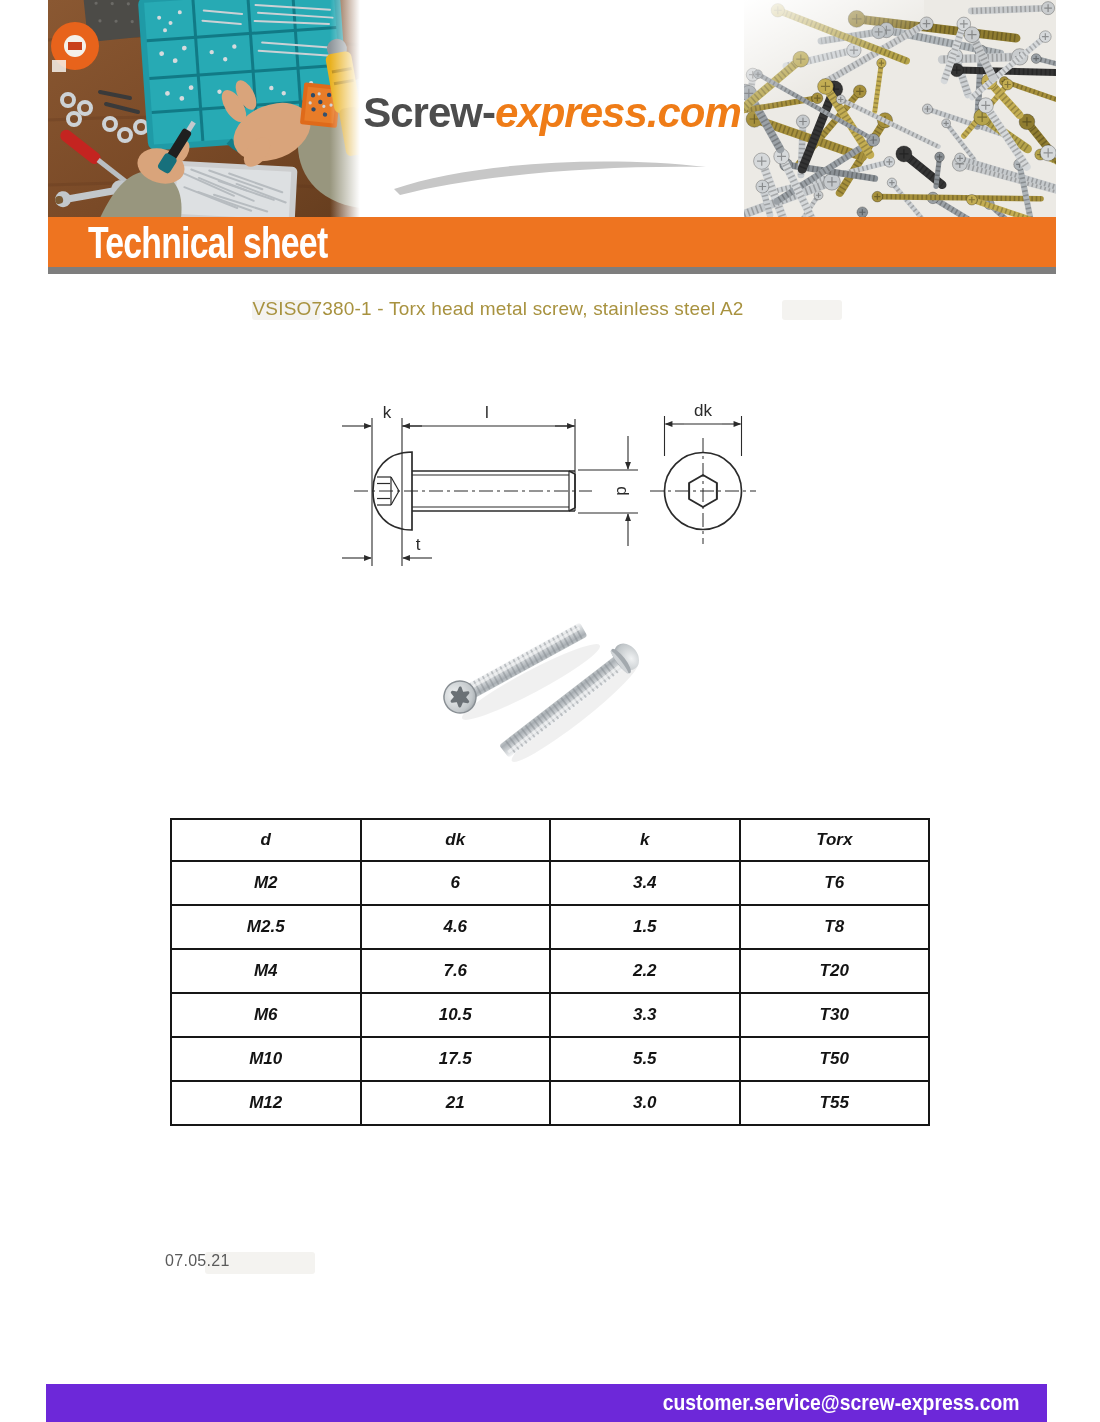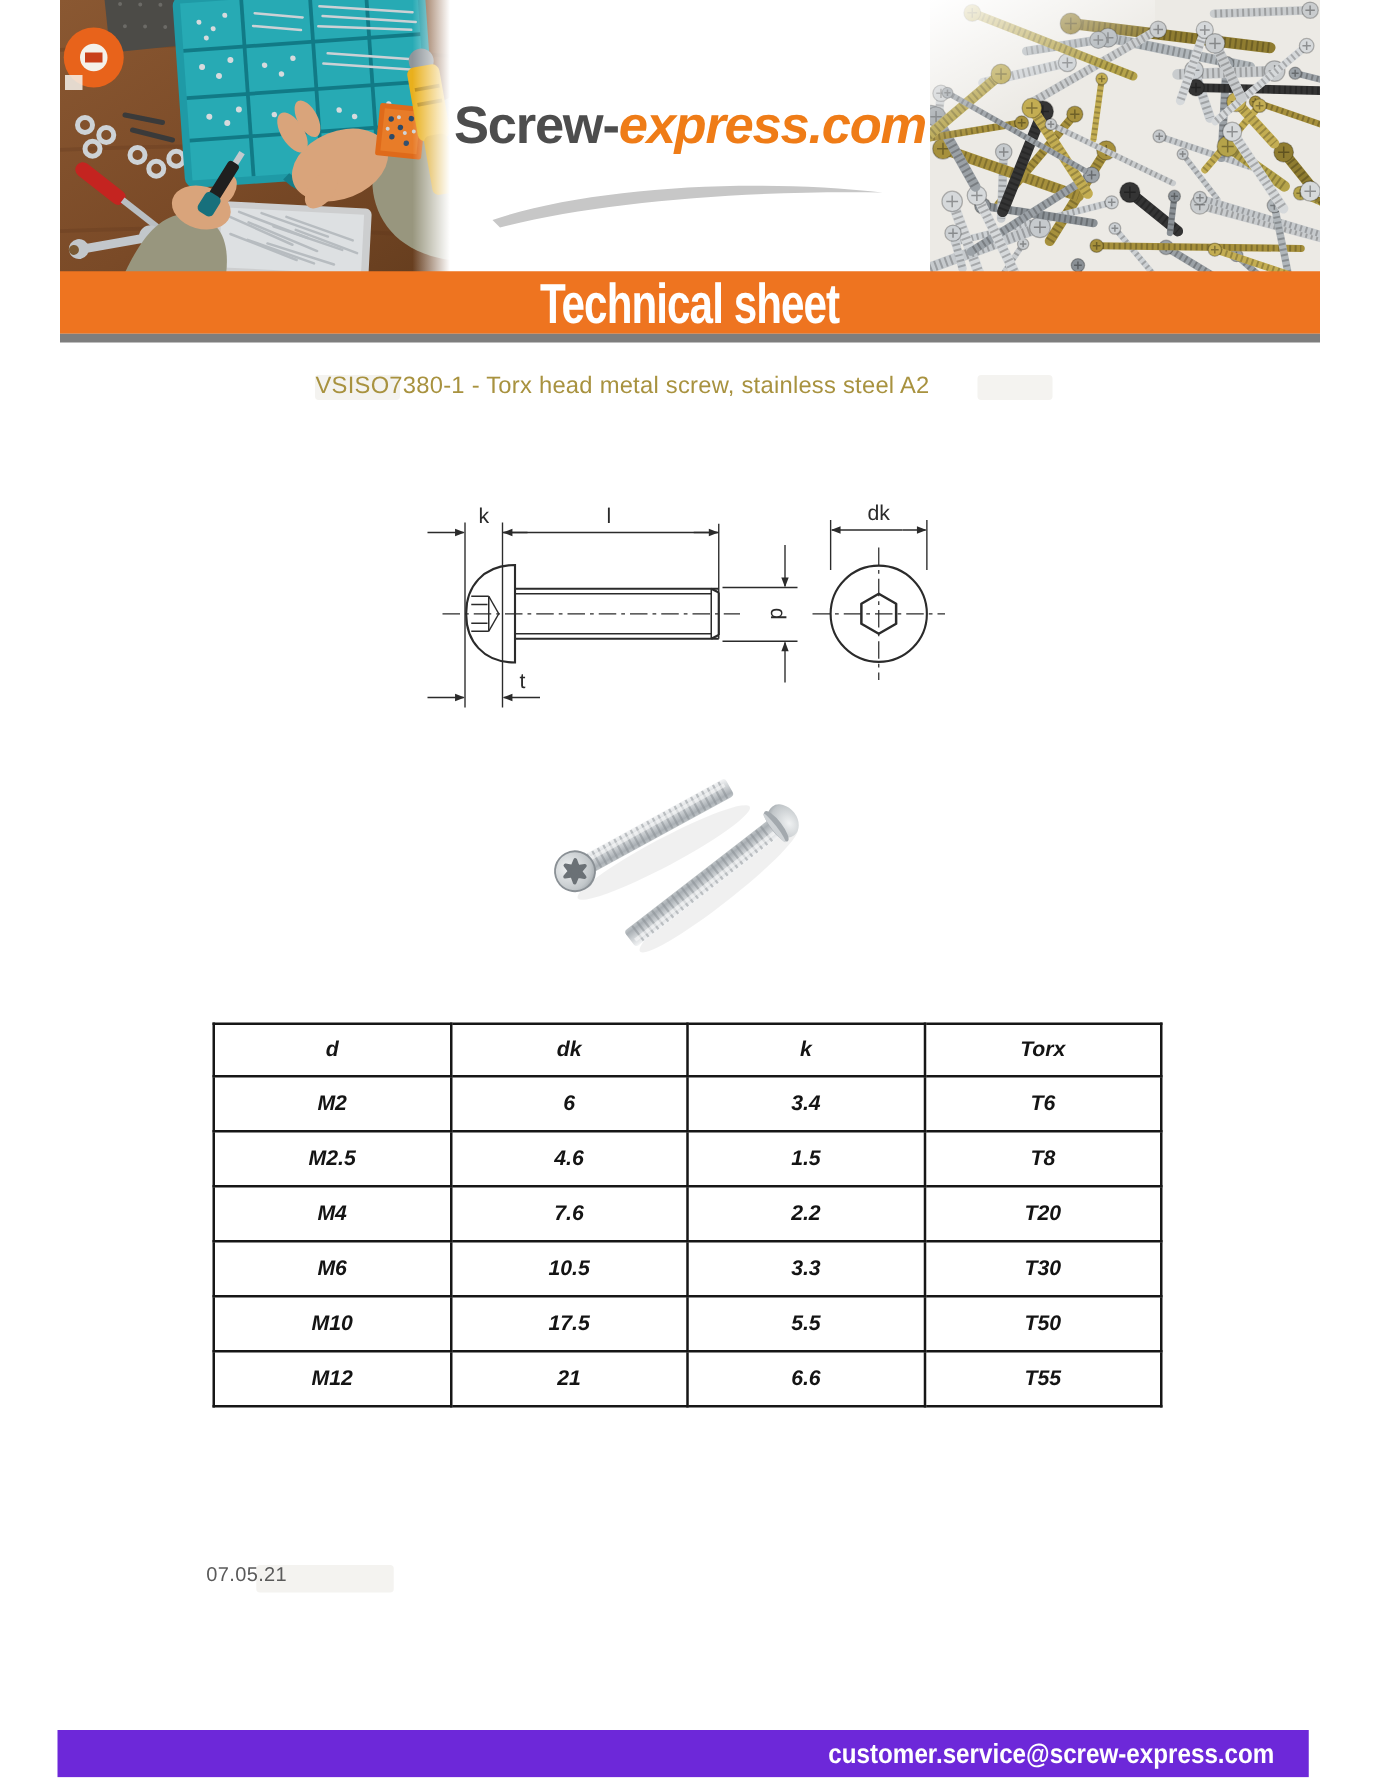--- a/index.html
+++ b/index.html
@@ -2,29 +2,29 @@
 <html><head>
 <meta charset="utf-8">
 <style>
   html,body{margin:0;padding:0;background:#ffffff;}
   .page{position:relative;width:1100px;height:1422px;background:#fff;overflow:hidden;
         font-family:"Liberation Sans",sans-serif;}
 
   
   .photo{position:absolute;top:0;height:218px;overflow:hidden;}
   .photo svg{display:block;width:100%;height:100%;}
-  .logo-zone{position:absolute;left:360px;top:0;width:384px;height:218px;text-align:center;}
+  .logo-zone{position:absolute;left:360px;top:13px;width:384px;height:218px;text-align:center;}
   .logo-text{margin-top:76px;font-size:42px;font-weight:bold;letter-spacing:-1px;white-space:nowrap;}
   .logo-gray{color:#4d4d4d;}
   .logo-orange{color:#ef7c17;font-style:italic;}
   .swoosh{position:absolute;left:30px;top:138px;width:322px;height:48px;}
 
   
   .banner{position:absolute;left:48px;top:217px;width:1008px;height:50px;background:#ee7420;
-          color:#fff;text-align:center;line-height:51px;font-size:45px;font-weight:bold;}
+          color:#fff;text-align:left;line-height:51px;font-size:45px;font-weight:bold;}
   .cond{display:inline-block;transform:scaleX(.75);transform-origin:50% 50%;letter-spacing:-1px;}
   .gray-stripe{position:absolute;left:48px;top:267px;width:1008px;height:7px;background:#7e7e7e;}
 
   
   .subtitle{position:absolute;left:0;top:298px;width:996px;text-align:center;
             font-size:19px;color:#a8923f;letter-spacing:.2px;}
   .smudge{position:absolute;background:#f4f3f0;border-radius:3px;}
 
   
   .drawing{position:absolute;left:330px;top:386px;width:460px;height:215px;}
@@ -743,21 +743,21 @@
         </tr>
         <tr>
           <td>M10</td>
           <td>17.5</td>
           <td>5.5</td>
           <td>T50</td>
         </tr>
         <tr>
           <td>M12</td>
           <td>21</td>
-          <td>6.6</td>
+          <td>3.0</td>
           <td>T55</td>
         </tr>
       </tbody>
     </table>
 
   <div class="smudge" style="left:205px;top:1252px;width:110px;height:22px;"></div>
   <div class="date">07.05.21</div>
 
   <div class="footer-bar">
     <span class="cond-r">customer.service@screw-express.com</span>

